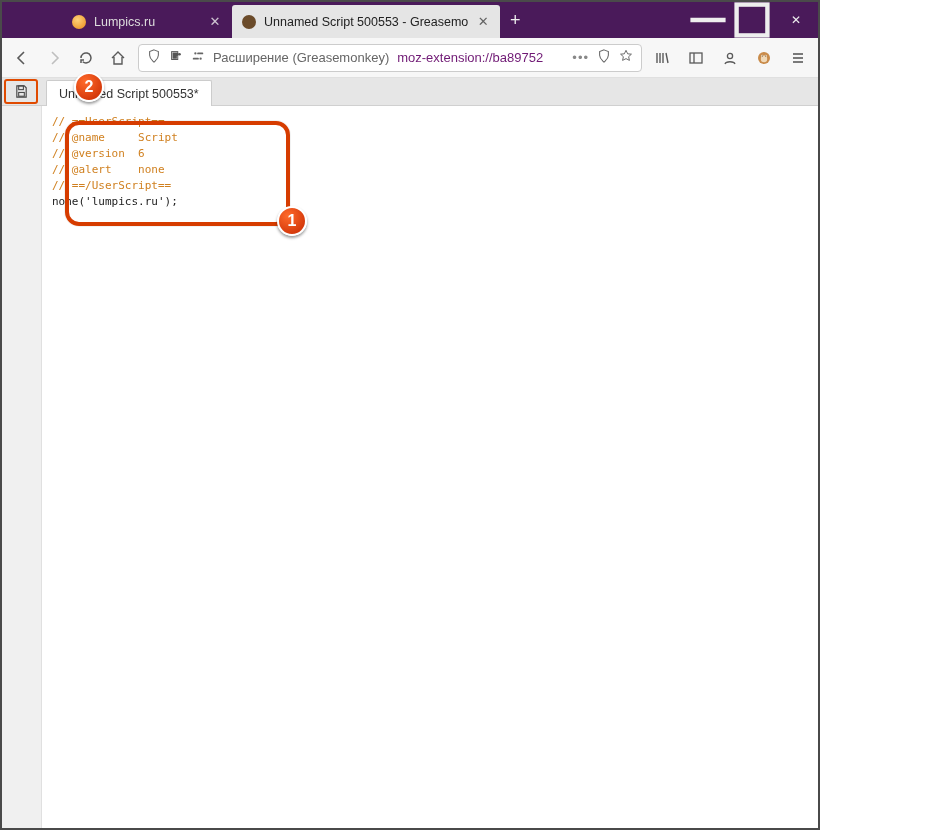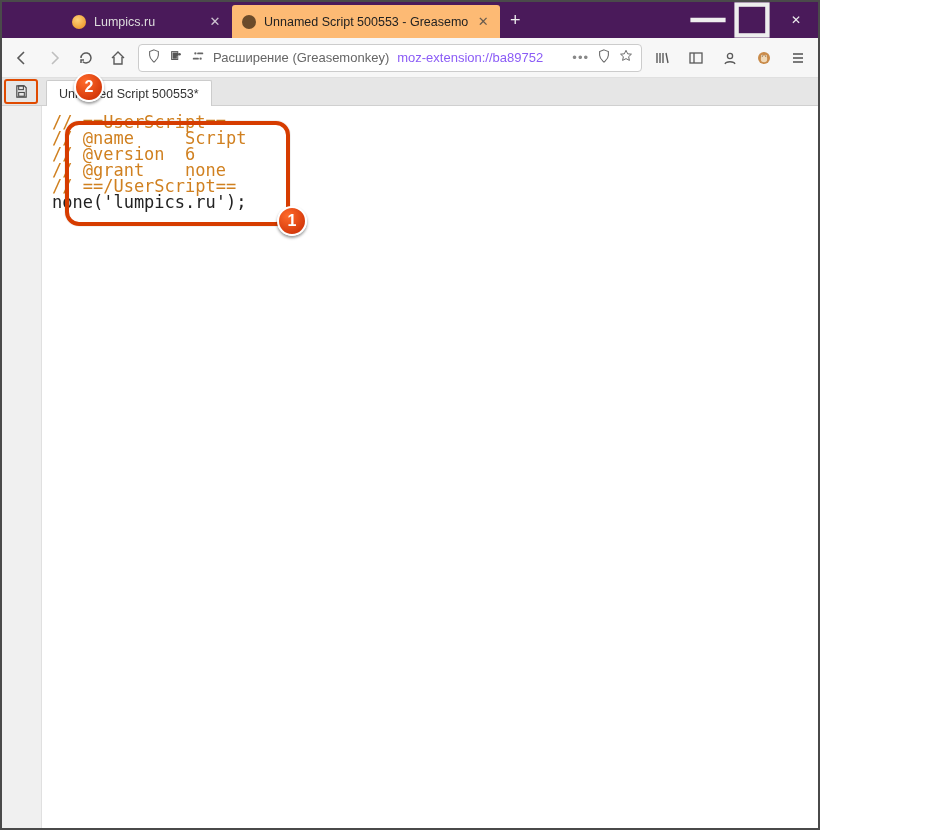--- a/index.html
+++ b/index.html
@@ -3,51 +3,51 @@
 <meta charset="utf-8">
 <style>
   * { box-sizing: border-box; margin: 0; padding: 0; }
   html, body { width: 950px; height: 830px; font-family: "Segoe UI", Arial, sans-serif; background: #fff; overflow: hidden; }
   .outer { border: 2px solid #4a4a4a; width: 820px; height: 830px; background: #fff; position: relative; }
 
   
   .titlebar { height: 36px; background: #4a1a5a; display: flex; align-items: stretch; padding-left: 60px; }
   .tab { display: flex; align-items: center; height: 33px; margin-top: 3px; padding: 0 10px; gap: 8px; font-size: 12.5px; min-width: 170px; position: relative; }
   .tab.inactive { background: #4a1a5a; color: #ddd; }
-  .tab.active { background: #fdba74; color: #222; border-top-left-radius: 3px; border-top-right-radius: 3px; justify-content: center; }
+  .tab.active { background: #e5e5e5; color: #222; border-top-left-radius: 3px; border-top-right-radius: 3px; justify-content: center; }
   .tab .favicon { width: 14px; height: 14px; border-radius: 50%; flex: 0 0 14px; }
   .fav-orange { background: radial-gradient(circle at 40% 35%, #ffd27a, #e88b1a); }
   .fav-monkey { background: #6b4b2a; }
   .tab .tab-title { flex: 1; white-space: nowrap; overflow: hidden; text-overflow: ellipsis; }
   .tab .tab-close { width: 14px; height: 14px; display: flex; align-items: center; justify-content: center; font-size: 13px; opacity: .8; }
   .tab.inactive .tab-close { color: #eee; }
   .tab.active .tab-close { color: #444; }
   .newtab { width: 30px; display: flex; align-items: center; justify-content: center; color: #eee; font-size: 18px; }
   .wincontrols { margin-left: auto; display: flex; }
   .wincontrols .wc { width: 44px; display: flex; align-items: center; justify-content: center; color: #eee; font-size: 12px; }
 
   
   .navbar { height: 40px; background: #f7f7f7; border-bottom: 1px solid #e0e0e0; display: flex; align-items: center; padding: 0 8px; gap: 8px; }
   .nav-icon { width: 24px; height: 24px; display: flex; align-items: center; justify-content: center; color: #5a5a5a; border-radius: 3px; }
   .nav-icon svg { width: 16px; height: 16px; }
   .urlbar { flex: 1; height: 28px; border: 1px solid #ccc; border-radius: 4px; background: #fff; display: flex; align-items: center; padding: 0 8px; gap: 8px; font-size: 13px; color: #555; max-width: 560px; }
   .urlbar .pill { color: #666; }
-  .urlbar .urltext { flex: 1; color: #8b5cf6; white-space: nowrap; overflow: hidden; }
+  .urlbar .urltext { flex: 1; color: #701a75; white-space: nowrap; overflow: hidden; }
   .right-icons { display: flex; gap: 10px; margin-left: auto; align-items: center; }
 
   
   .editorbar { height: 28px; background: #e6e6e6; border-bottom: 1px solid #d0d0d0; display: flex; align-items: stretch; }
   .ed-save { width: 34px; display: flex; align-items: center; justify-content: center; border: 2px solid #e04a00; border-radius: 3px; margin: 1px 2px; }
   .ed-save svg { width: 15px; height: 15px; }
   .ed-tab { background: #fff; border: 1px solid #ccc; border-bottom: none; height: 26px; margin-top: 2px; padding: 0 12px; display: flex; align-items: center; font-size: 12.5px; color: #333; border-top-left-radius: 2px; border-top-right-radius: 2px; margin-left: 6px; }
 
   
   .ed-body { display: flex; height: calc(100% - 36px - 40px - 28px); }
   .gutter { width: 40px; background: #f0f0f0; border-right: 1px solid #e0e0e0; }
-  .code-area { position: relative; padding: 8px 10px; font-family: Consolas, "Courier New", monospace; font-size: 17px; line-height: 16px; color: #222; }
+  .code-area { position: relative; padding: 8px 10px; font-family: Consolas, "Courier New", monospace; font-size: 11px; line-height: 16px; color: #222; }
   .code-area .cm-comment { color: #d08020; }
   .code-area pre { margin: 0; white-space: pre; }
 
   
   .annot-box { position: absolute; border: 4px solid #d63c00; border-radius: 14px; pointer-events: none; box-shadow: 0 0 0 1px rgba(0,0,0,0.05); }
 
   
   .callout { position: absolute; width: 30px; height: 30px; border-radius: 50%; background: radial-gradient(circle at 35% 30%, #ff6a2a, #c62800); color: #fff; font-weight: bold; font-size: 16px; display: flex; align-items: center; justify-content: center; border: 2px solid #fff; box-shadow: 0 2px 3px rgba(0,0,0,.4); pointer-events: none; }
 </style>
 </head>
@@ -191,21 +191,21 @@
       <span>Unnamed Script 500553*</span>
     </div>
   </div>
 
   <div class="ed-body">
     <div class="gutter"></div>
     <div class="code-area">
       <pre class="cm-comment">// ==UserScript==</pre>
       <pre class="cm-comment">// @name     Script</pre>
       <pre class="cm-comment">// @version  6</pre>
-      <pre class="cm-comment">// @grant    none</pre>
+      <pre class="cm-comment">// @alert    none</pre>
       <pre class="cm-comment">// ==/UserScript==</pre>
       <pre>none('lumpics.ru');</pre>
     </div>
   </div>
 
   <div class="annot-box" style="left:63px; top:119px; width:225px; height:105px;"></div>
   <div class="callout" style="left:275px; top:204px;">
       <span>1</span>
     </div>
   <div class="callout" style="left:72px; top:70px;">

